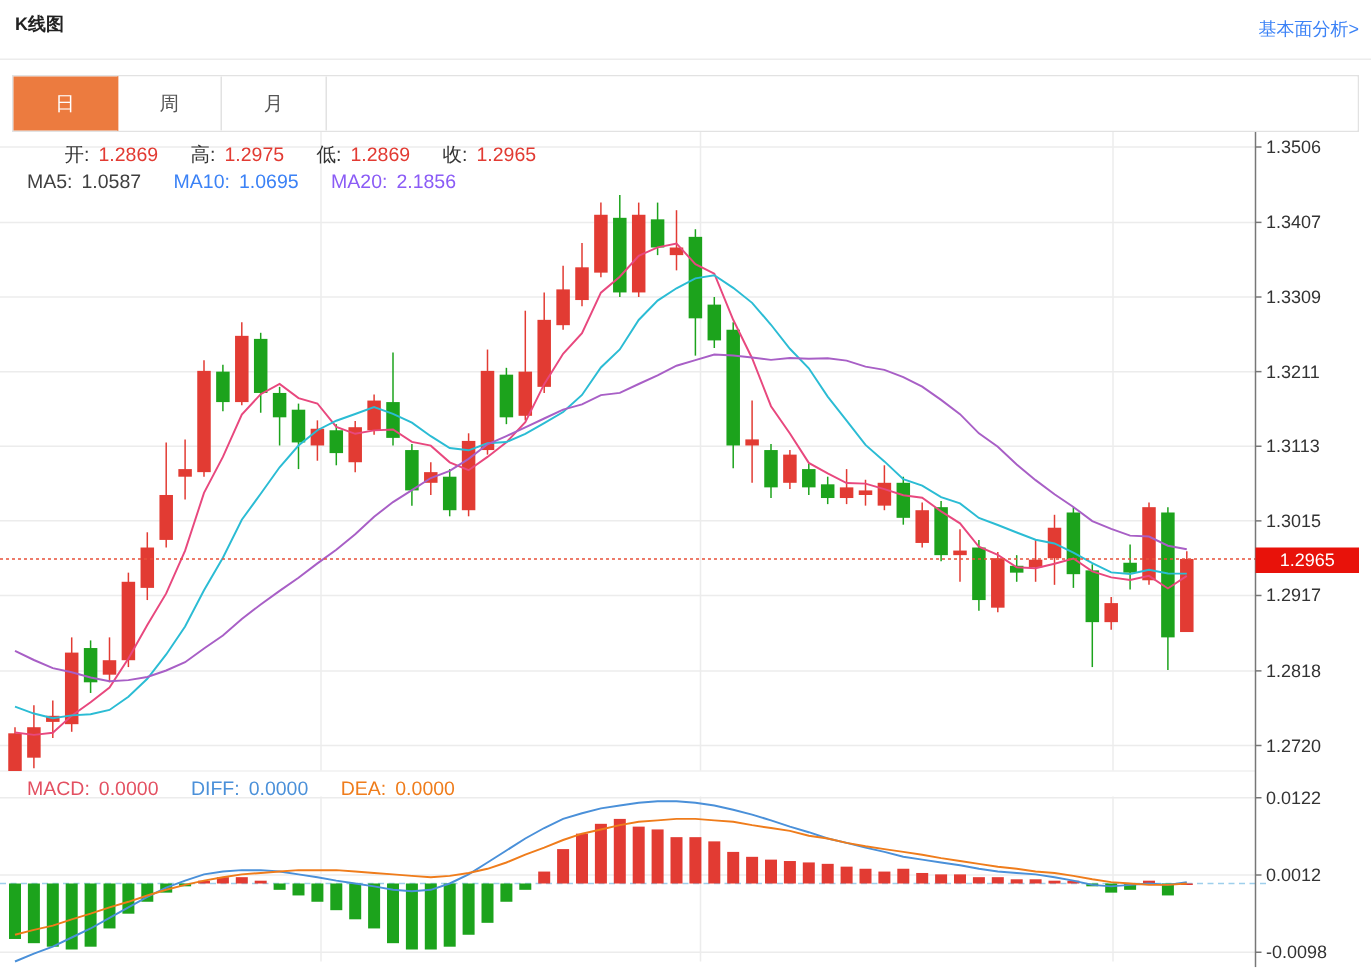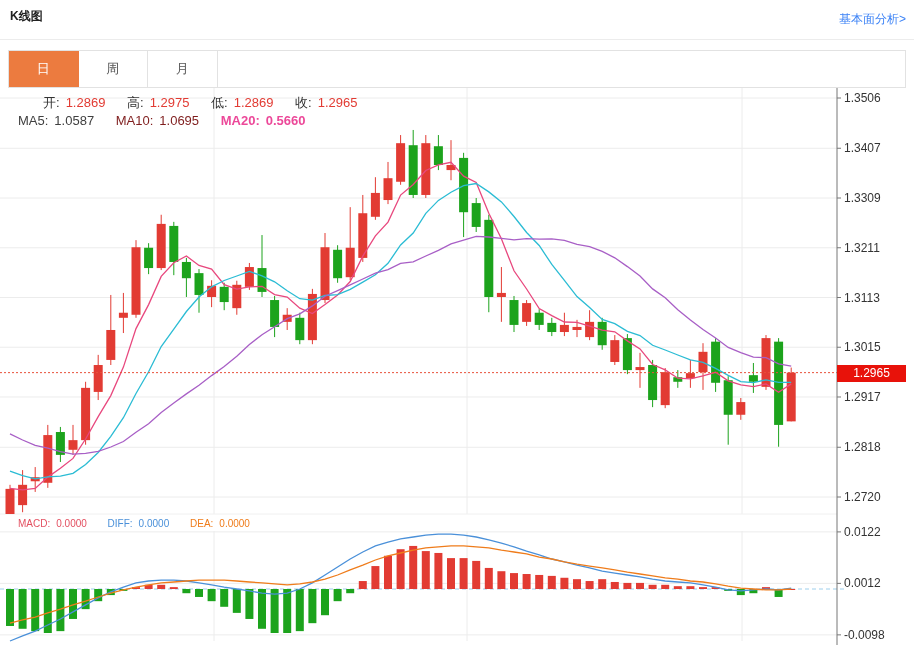--- a/index.html
+++ b/index.html
@@ -13,21 +13,21 @@
   .tab{flex:none;width:69.5px;height:36px;line-height:36px;text-align:center;font-size:13px;
        color:#555;border-right:1px solid #e2e2e2;box-sizing:border-box;cursor:pointer;background:#fff;}
   .tab.active{background:#ec7b3f;color:#fff;border-right-color:#ec7b3f;}
   .tab-filler{flex:1;background:#fff;}
   svg#chart{position:absolute;top:0;left:0;}
   .legend{position:absolute;font-size:13px;white-space:nowrap;}
   .legend span{margin-right:6px;}
   .legend .gap{margin-right:18px;}
   .lbl-dark{color:#333;}
   .val-red{color:#e23b33;}
-  .ma5{color:#404040;} .ma10{color:#7f1d1d;} .ma20{color:#ec4899;font-weight:bold;}
+  .ma5{color:#404040;} .ma10{color:#3b82f6;} .ma20{color:#8b5cf6;}
   .macd-c{color:#e35061;} .diff-c{color:#4a90d9;} .dea-c{color:#ef7c1b;}
   .price-badge{position:absolute;left:837px;width:69px;height:17px;background:#e8120a;color:#fff;
                font-size:12px;line-height:17px;text-align:center;}
 </style>
 </head>
 <body>
 
 <div class="page">
   <div class="page-title">K线图</div>
   <a class="analysis-link">基本面分析&gt;</a>
@@ -286,23 +286,23 @@
   <div class="legend" style="top:94px;left:18px;margin-left:25px;">
     <span class="lbl-dark">开:</span><span class="val-red gap">1.2869</span>
     <span class="lbl-dark">高:</span><span class="val-red gap">1.2975</span>
     <span class="lbl-dark">低:</span><span class="val-red gap">1.2869</span>
     <span class="lbl-dark">收:</span><span class="val-red">1.2965</span>
   </div>
 
   <div class="legend" style="top:113px;left:18px;">
     <span class="ma5">MA5:</span><span class="ma5 gap">1.0587</span>
     <span class="ma10">MA10:</span><span class="ma10 gap">1.0695</span>
-    <span class="ma20">MA20:</span><span class="ma20">0.5660</span>
+    <span class="ma20">MA20:</span><span class="ma20">2.1856</span>
   </div>
 
-  <div class="legend" style="top:518px;left:18px;font-size:10px;">
+  <div class="legend" style="top:518px;left:18px;font-size:13px;">
     <span class="macd-c">MACD:</span><span class="macd-c gap">0.0000</span>
     <span class="diff-c">DIFF:</span><span class="diff-c gap">0.0000</span>
     <span class="dea-c">DEA:</span><span class="dea-c">0.0000</span>
   </div>
 
   <div class="price-badge" style="top:365px;">1.2965</div>
 </div>
 
 </body></html>

